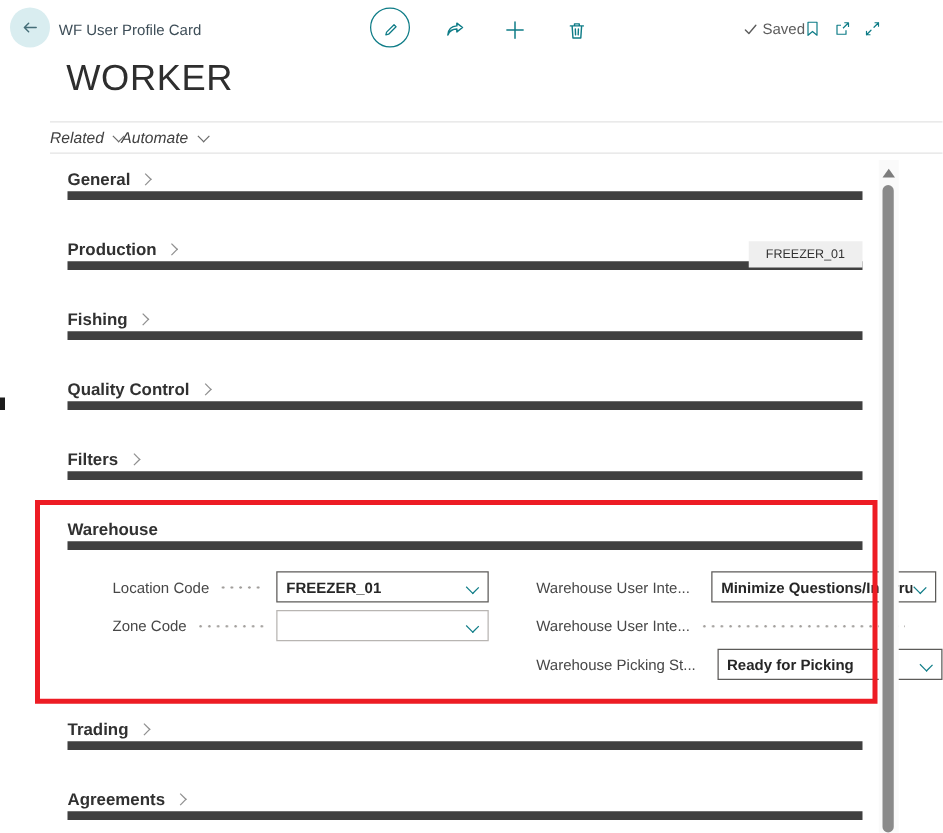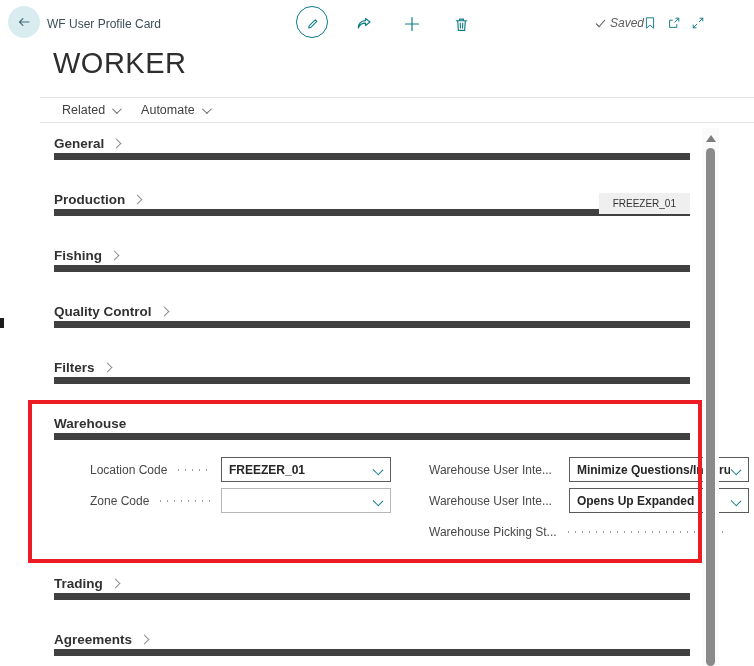--- a/index.html
+++ b/index.html
@@ -12,31 +12,31 @@
   .topbar{position:absolute;left:0;top:0;width:754px;height:48px;background:#fff;}
   .back-btn{position:absolute;left:8px;top:6px;width:32px;height:32px;border-radius:50%;
     background:#d9edf0;display:flex;align-items:center;justify-content:center;cursor:pointer;}
   .page-caption{position:absolute;left:47px;top:17px;font-size:12px;color:#3e4e58;}
   .icon-btn{position:absolute;top:12px;width:24px;height:24px;display:flex;align-items:center;justify-content:center;cursor:pointer;}
   .pencil-circle{position:absolute;left:296px;top:6px;width:32px;height:32px;border:1.4px solid #0e7c87;
     border-radius:50%;box-sizing:border-box;display:flex;align-items:center;justify-content:center;cursor:pointer;}
   .share-btn{left:352px;}
   .plus-btn{left:400px;}
   .trash-btn{left:449px;}
-  .saved-wrap{position:absolute;left:594px;top:16px;display:flex;align-items:center;font-size:12px;color:#5c5c5c;font-style:italic;}
+  .saved-wrap{position:absolute;left:594px;top:16px;display:flex;align-items:center;font-size:12px;color:#5c5c5c;}
   .saved-wrap svg{margin-right:3px;}
   .bookmark-btn{left:640px;top:13px;width:20px;height:20px;}
   .window-btn{left:664px;top:13px;width:20px;height:20px;}
   .expand-btn{left:688px;top:13px;width:20px;height:20px;}
   
   .page-title{position:absolute;left:53px;top:47px;font-size:29px;font-weight:300;color:#2e2e2e;letter-spacing:.5px;}
   
   .menubar{position:absolute;left:40px;right:0;top:97px;height:24px;
     border-top:1px solid #e4e4e4;border-bottom:1px solid #e4e4e4;display:flex;align-items:center;}
-  .menu-item{display:flex;align-items:center;font-size:12.5px;color:#404040;margin-left:22px;cursor:pointer;}
+  .menu-item{display:flex;align-items:center;font-size:12.5px;color:#404040;cursor:pointer;font-style:italic;}
   .menu-item .chev-down{margin-left:7px;}
   .chev-down{width:6px;height:6px;border-right:1px solid #6b6b6b;border-bottom:1px solid #6b6b6b;
     transform:rotate(45deg) translateY(-2px);display:inline-block;}
   
   .sec{position:absolute;left:54px;right:64px;height:27px;border-bottom:7px solid #404040;box-sizing:border-box;}
   .sec-h{display:flex;align-items:center;height:100%;cursor:pointer;}
   .sec-label{font-size:13.5px;font-weight:600;color:#313131;}
   .chev-right{width:6px;height:6px;border-top:1.2px solid #8f8f8f;border-right:1.2px solid #8f8f8f;
     transform:rotate(45deg);display:inline-block;margin-left:9px;margin-top:1px;}
   .sec-general{top:133px;}
@@ -213,29 +213,29 @@
   <span class="leader"></span>
   <div class="ctrl filled">
     <span class="val">Minimize Questions/Interrupti</span>
     <span class="dd-chev"></span>
   </div>
 </div>
 
 <div class="frow colR r2">
   <span class="flabel">Warehouse User Inte...</span>
   <span class="leader"></span>
-  <div class="ctrl filled">
-    <span class="val">Opens Up Expanded</span>
-    <span class="dd-chev"></span>
-  </div>
 </div>
 
 <div class="frow colR r3">
   <span class="flabel">Warehouse Picking St...</span>
   <span class="leader"></span>
+  <div class="ctrl filled">
+    <span class="val">Ready for Picking</span>
+    <span class="dd-chev"></span>
+  </div>
 </div>
 
 <div class="highlight-red"></div>
 
 <div class="sec sec-trading">
   <div class="sec-h">
     <span class="sec-label">Trading</span>
     <span class="chev-right"></span>
   </div>
 </div>

